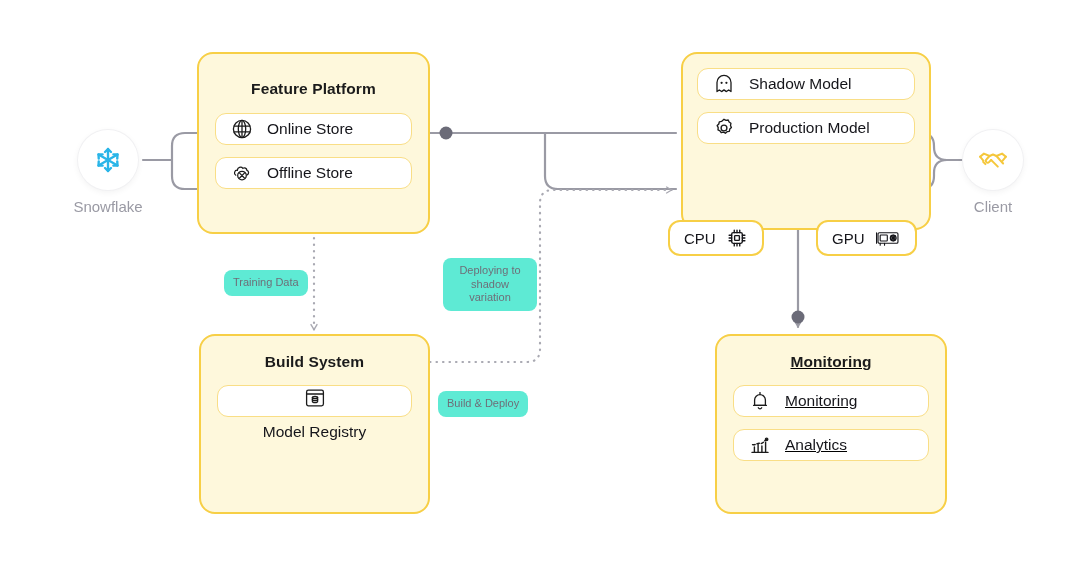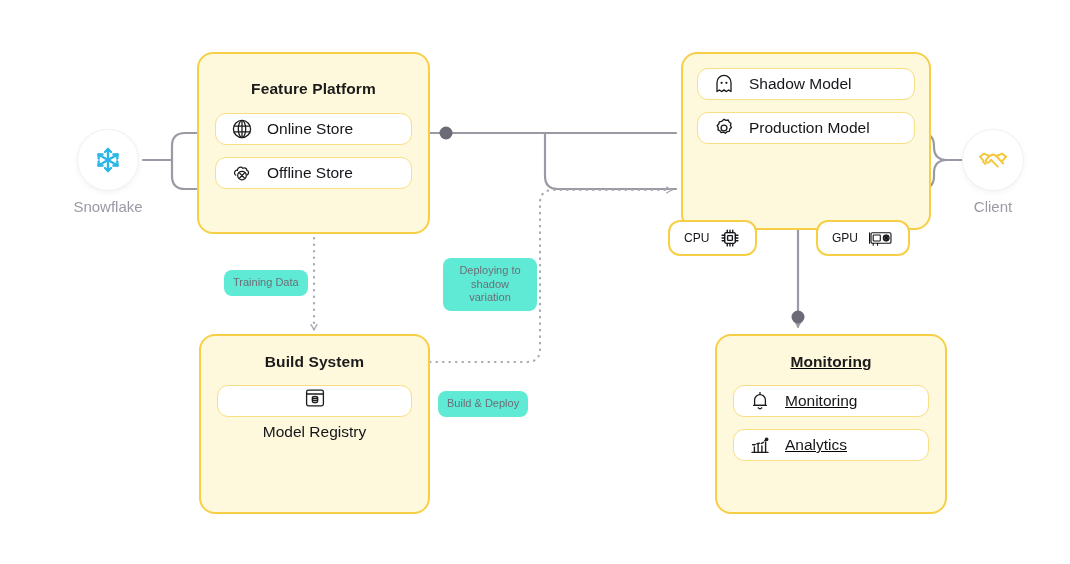--- a/index.html
+++ b/index.html
@@ -87,21 +87,21 @@
   .hwbadge {
     position: absolute;
     display: flex; align-items: center; gap: 10px;
     background: #ffffff;
     border: 2px solid #F7CF46;
     border-radius: 12px;
     height: 36px;
     padding: 0 14px;
     z-index: 6;
   }
-  .hwbadge span { font-size: 12px; color: #15151a; }
+  .hwbadge span { font-size: 15px; color: #15151a; }
 </style>
 </head>
 <body>
 
 <div id="canvas">
 
   <svg id="edges" viewBox="0 0 1070 564" xmlns="http://www.w3.org/2000/svg">
     <defs>
       <marker id="ar" markerWidth="9" markerHeight="9" refX="7.4" refY="4.2" orient="auto" markerUnits="userSpaceOnUse">
         <path d="M2,1.2 L7,4.2 L2,7.2" fill="none" stroke="#9a9aa4" stroke-width="1.5" stroke-linecap="round" stroke-linejoin="round"></path>

